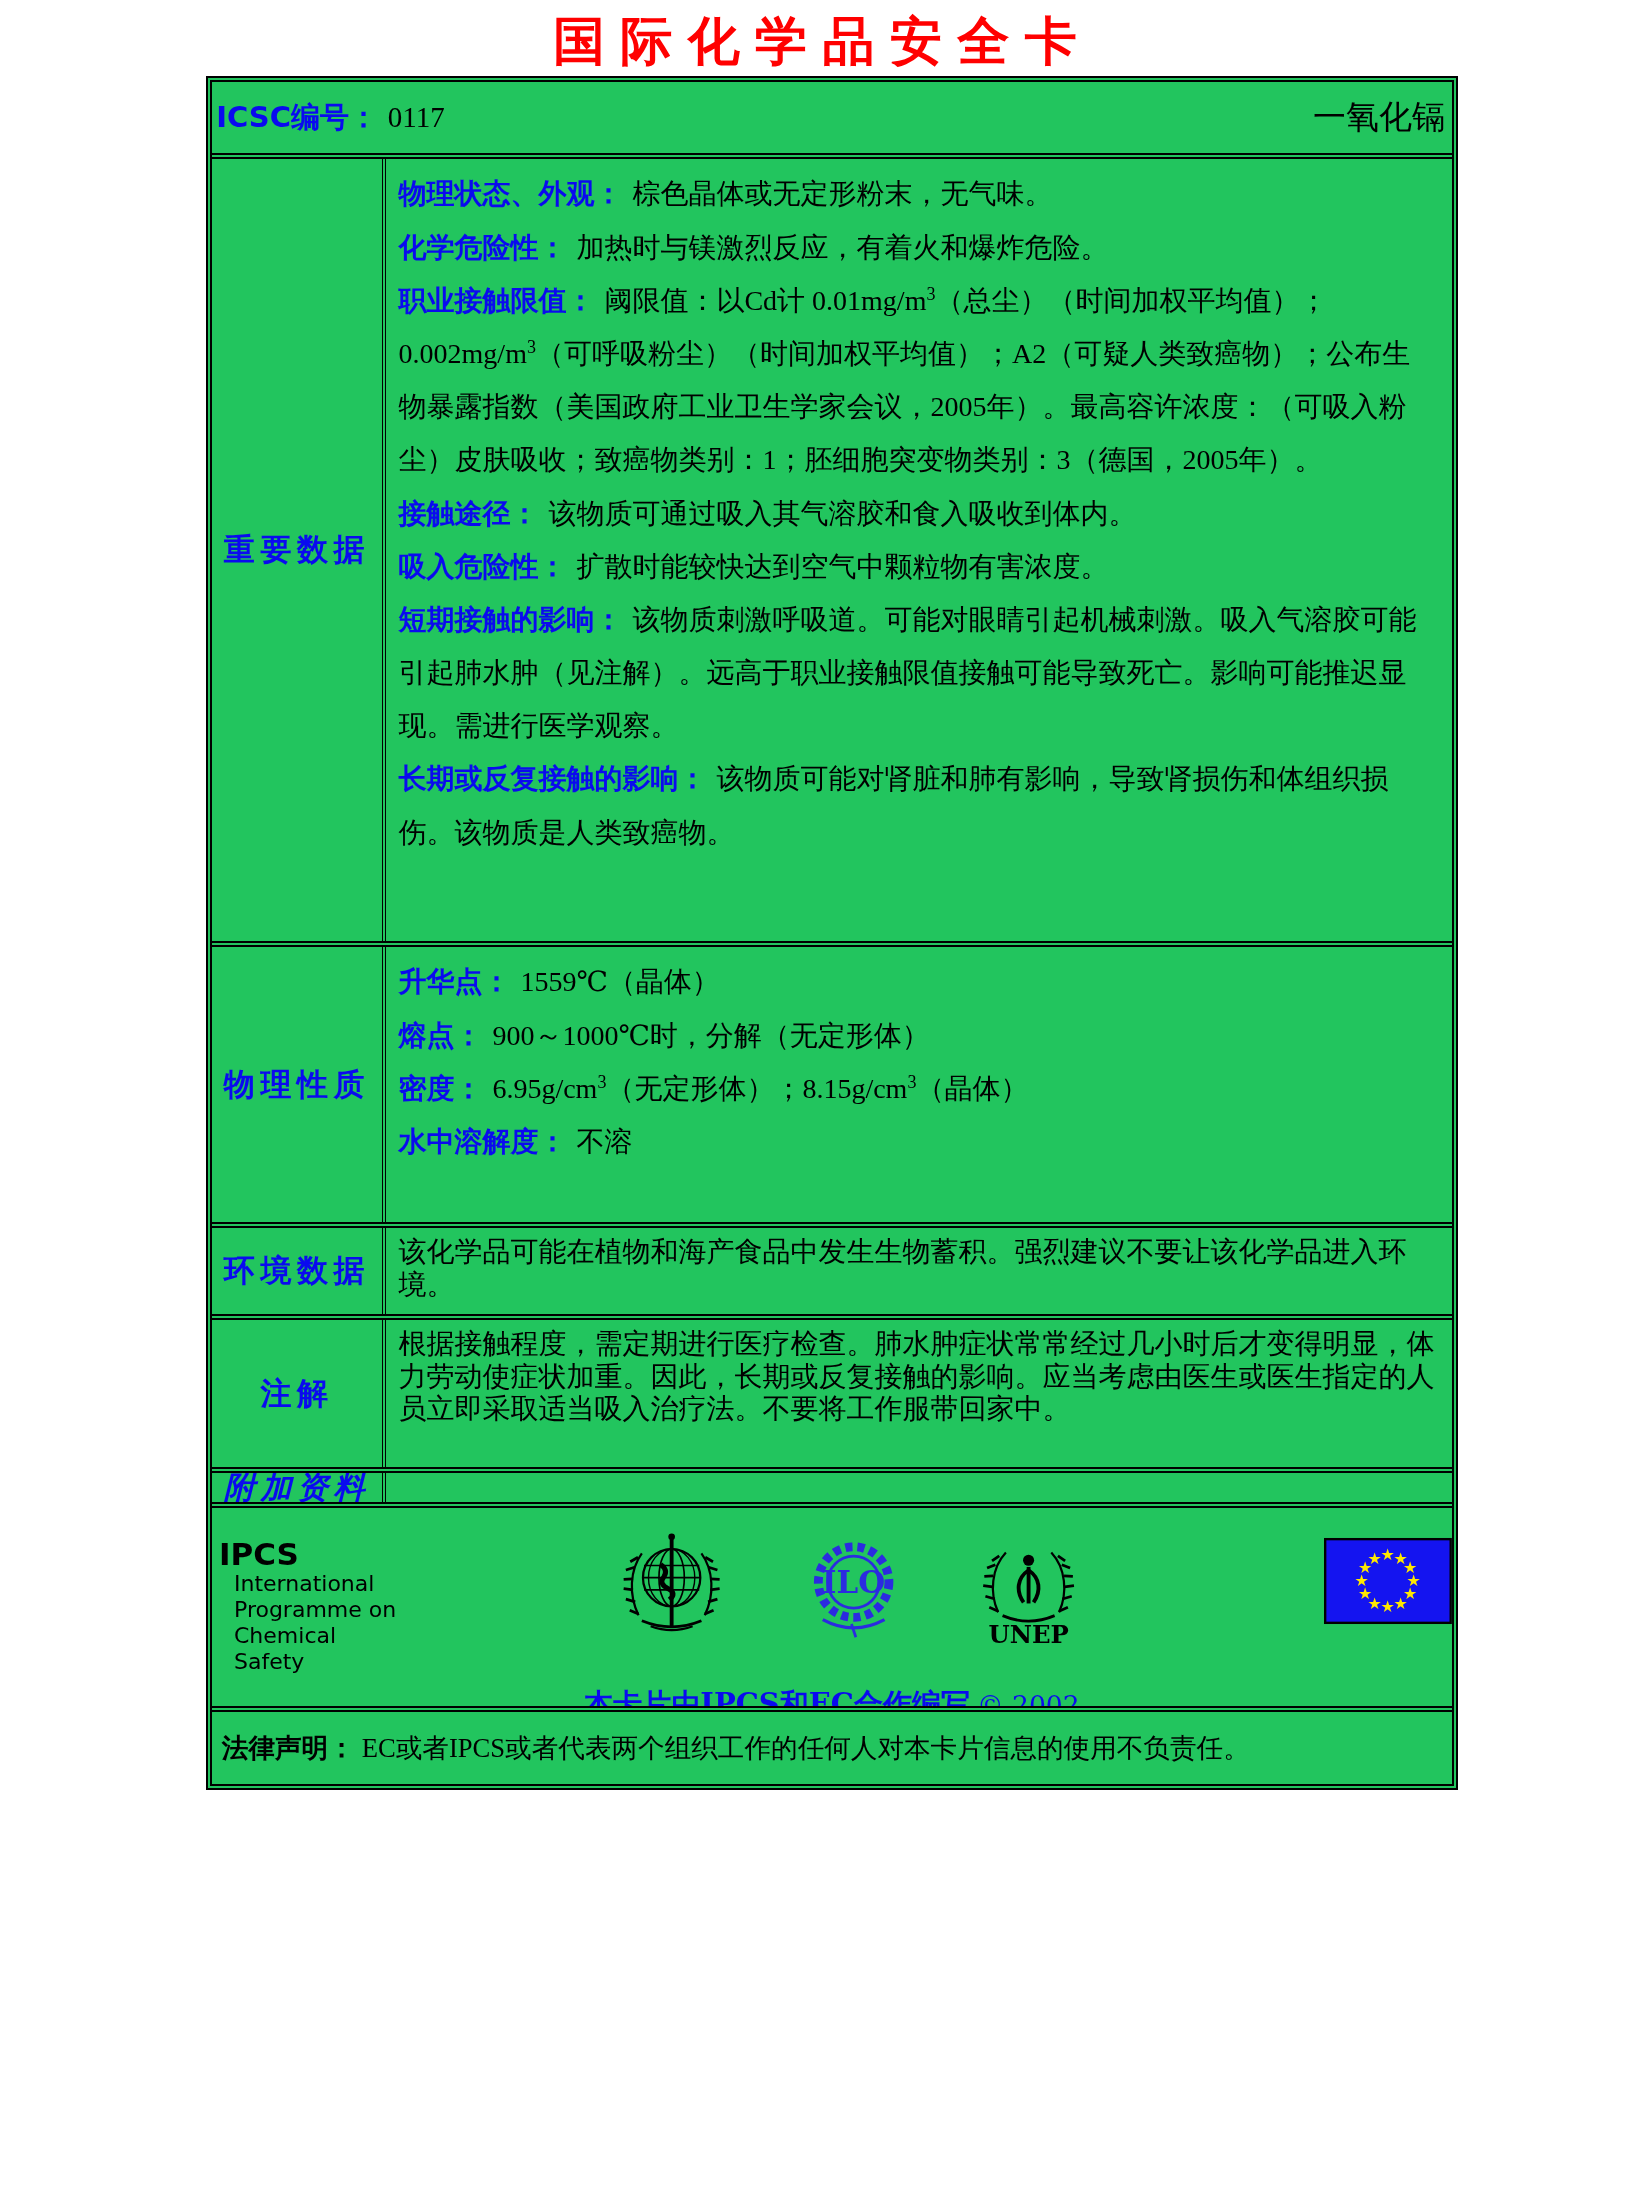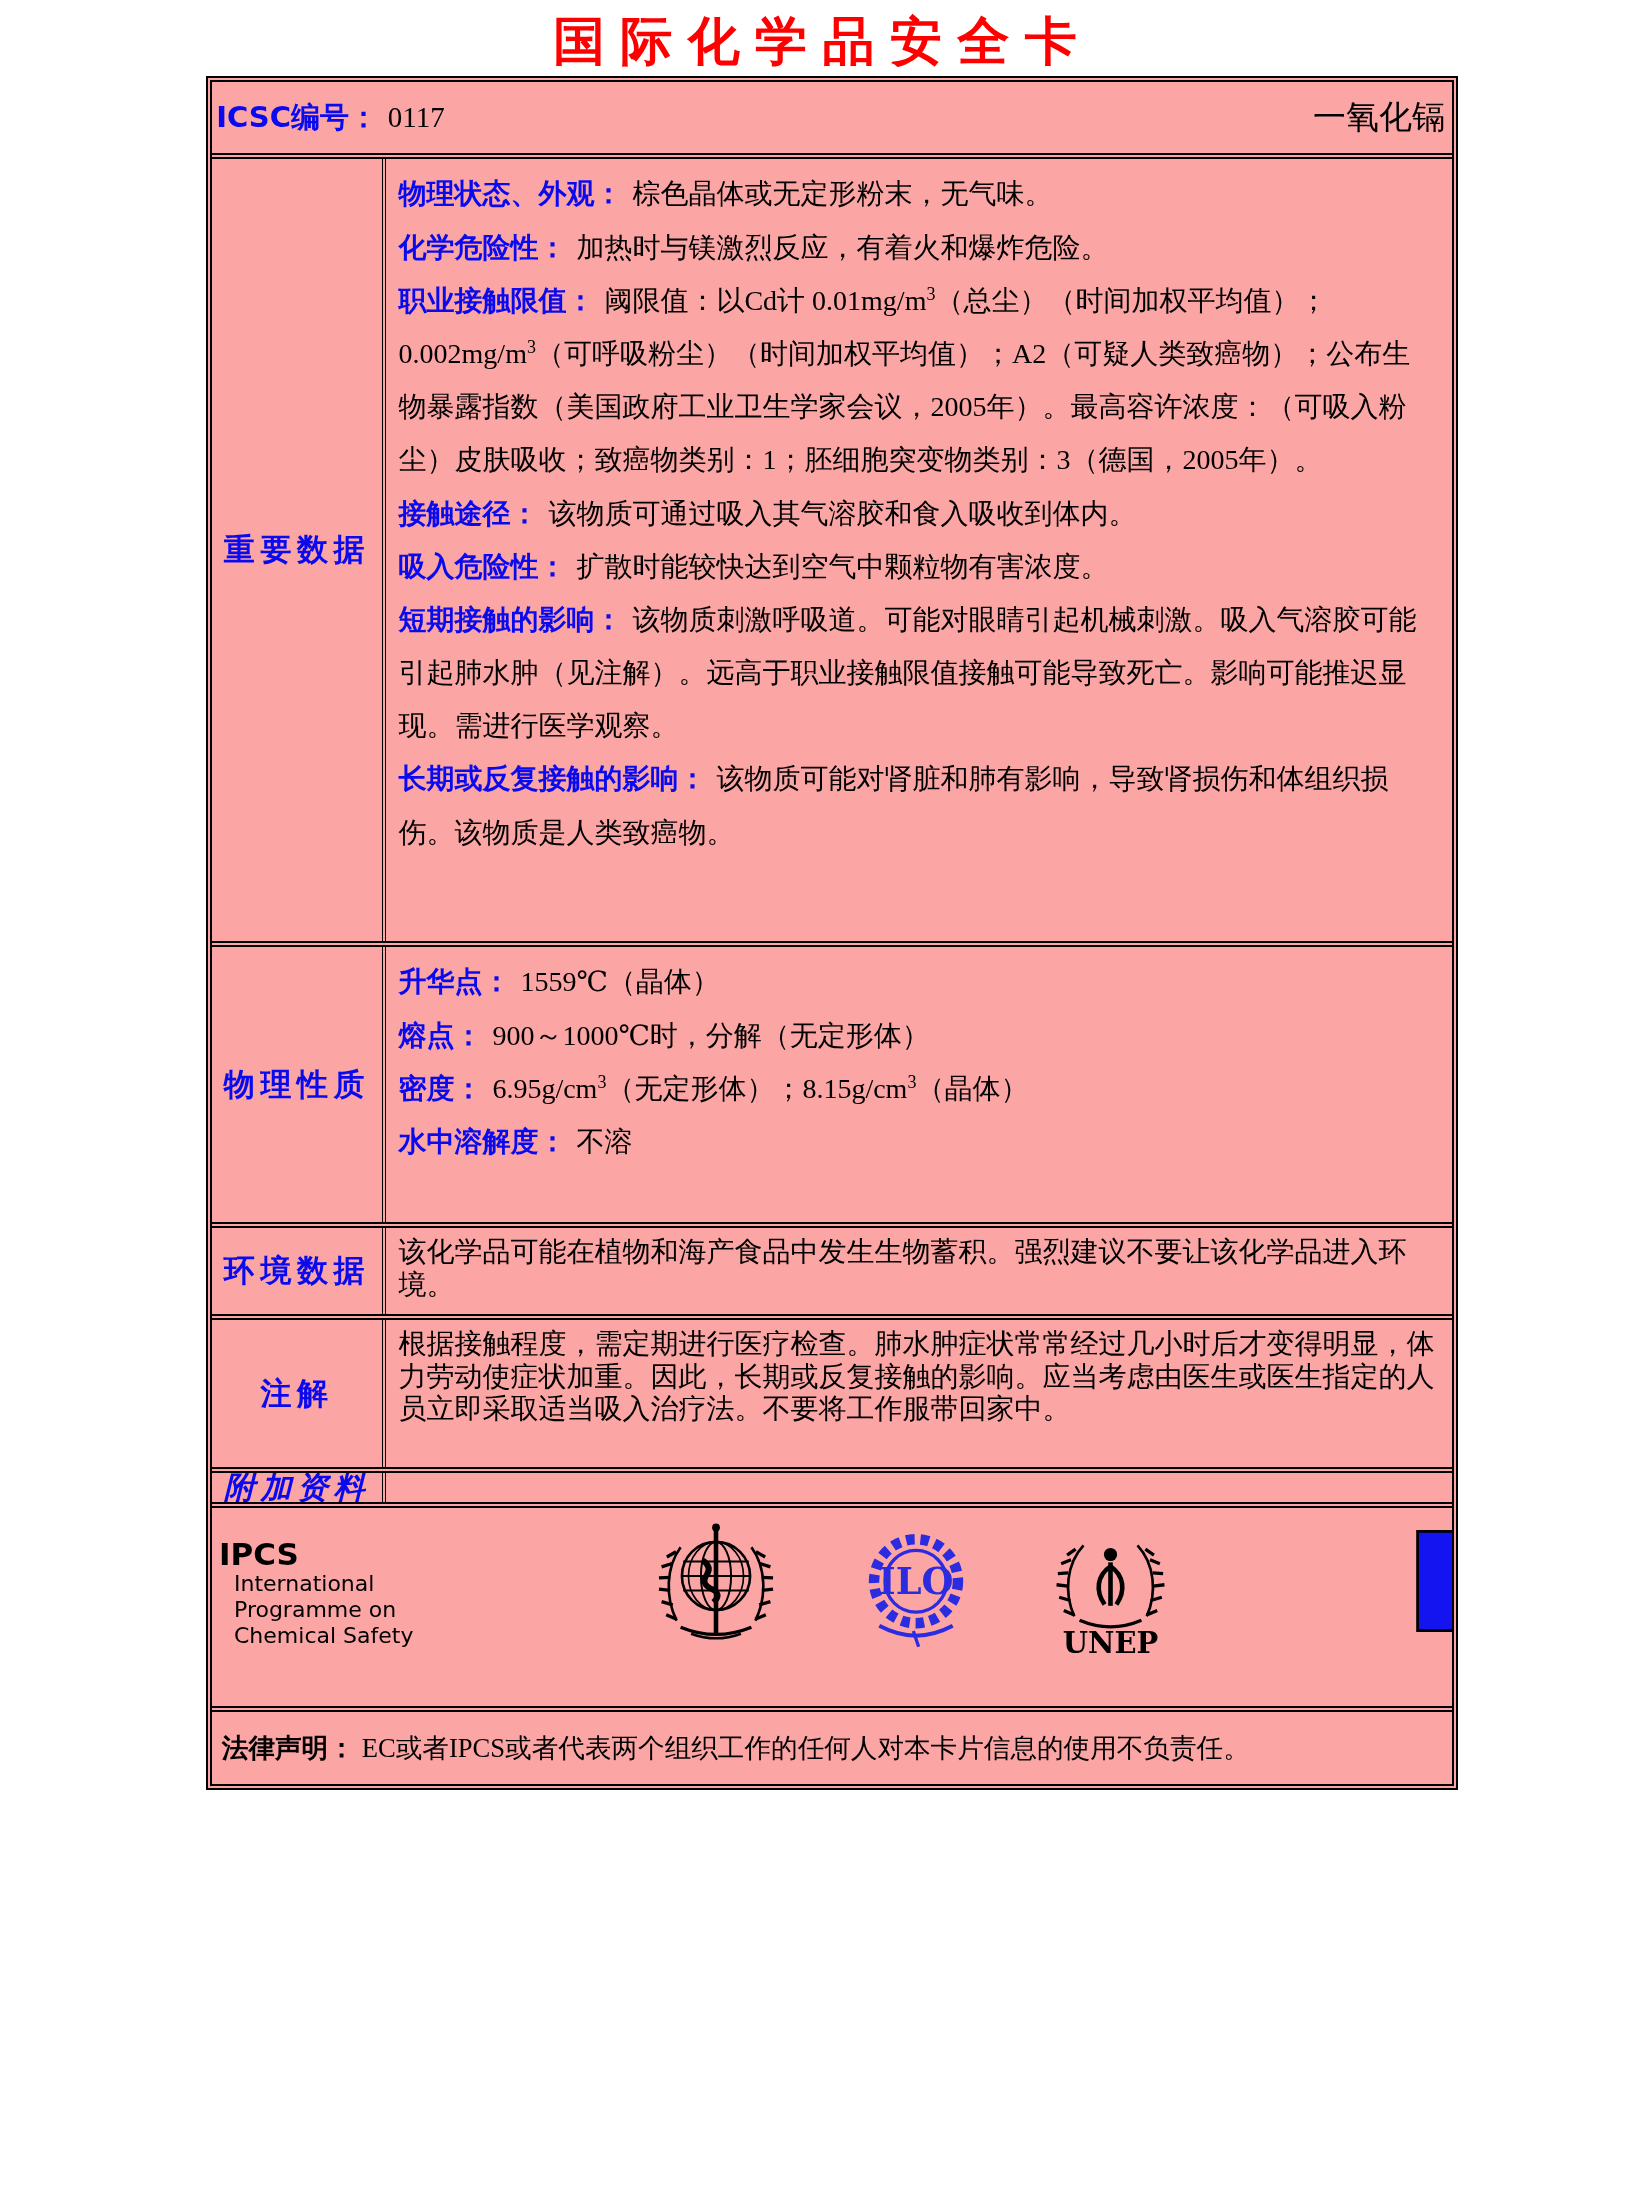--- a/index.html
+++ b/index.html
@@ -8,21 +8,21 @@
     font-family:"Liberation Serif","DejaVu Serif",serif; color:#000;
   }
   .page-title {
     margin:11.2px 0 0 0; text-align:center;
     font-family:"DejaVu Serif","Liberation Serif",serif;
     font-weight:bold; font-size:52px; letter-spacing:15.4px;
     color:#ff0000; line-height:1.15;
   }
   .card {
     position:absolute; left:206px; top:76px; width:1252px;
-    border:6.3px double #000; background:#fca5a5; box-sizing:border-box;
+    border:6.3px double #000; background:#22c55e; box-sizing:border-box;
   }
   .row { display:flex; border-top:6.3px double #000; box-sizing:border-box; overflow:hidden; }
   .row:first-child { border-top:none; }
 
   .header-row { height:71px; align-items:center; justify-content:space-between; padding:0 7px 0 4.2px; }
   .icsc-label {
     font-family:"DejaVu Sans","Liberation Sans",sans-serif; font-weight:bold;
     font-size:29px; color:#0a0aef;
   }
   .icsc-num { font-size:29px; padding-left:9.8px; }
@@ -48,21 +48,21 @@
 
   .para { margin:0; font-size:28px; line-height:1.9; }
   .tight .para { line-height:1.15; }
   .plabel {
     font-family:"DejaVu Sans","Liberation Sans",sans-serif; font-weight:bold;
     color:#0a0aef; padding-right:9.8px;
   }
   sup { font-size:18px; line-height:0; vertical-align:super; }
 
   
-  .logos-row { padding:9.8px 0 0 0; }
+  .logos-row { flex-direction:column; padding:9.8px 0 0 0; }
   .logos-line { display:flex; align-items:flex-start; padding-left:7px; }
   .ipcs-block { width:218px; padding-top:19.6px; font-family:"DejaVu Sans","Liberation Sans",sans-serif; }
   .ipcs-title { font-weight:bold; font-size:31px; line-height:1.1; }
   .ipcs-line  { font-size:22px; line-height:1.18;margin-left:15px; }
   .logo-who  { margin-left:220px; }
   .logo-ilo  { margin-left:82px; }
   .logo-unep { margin-left:73px; }
   .logo-eu   { margin-left:243px; margin-top:12.6px; }
   .logos-caption {
     text-align:center; margin-top:9.8px;

